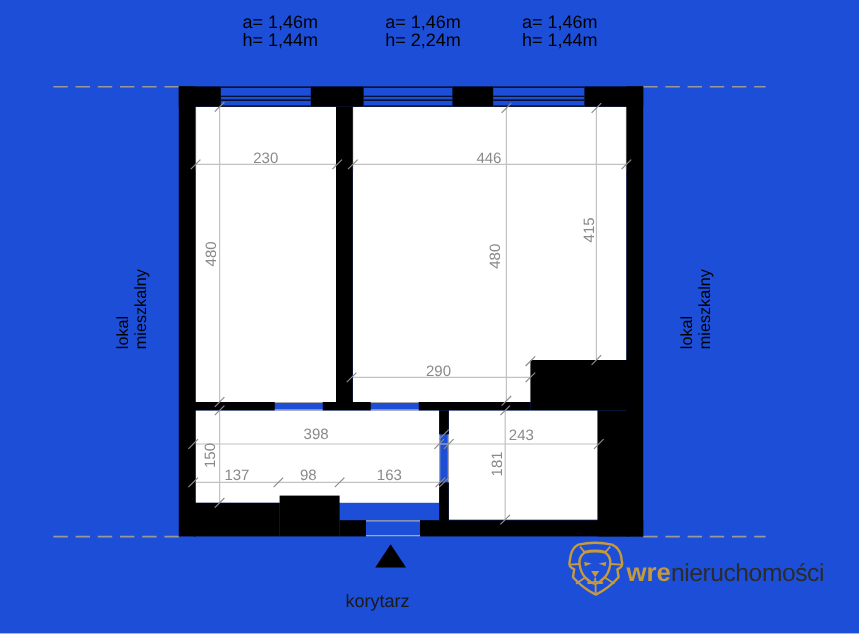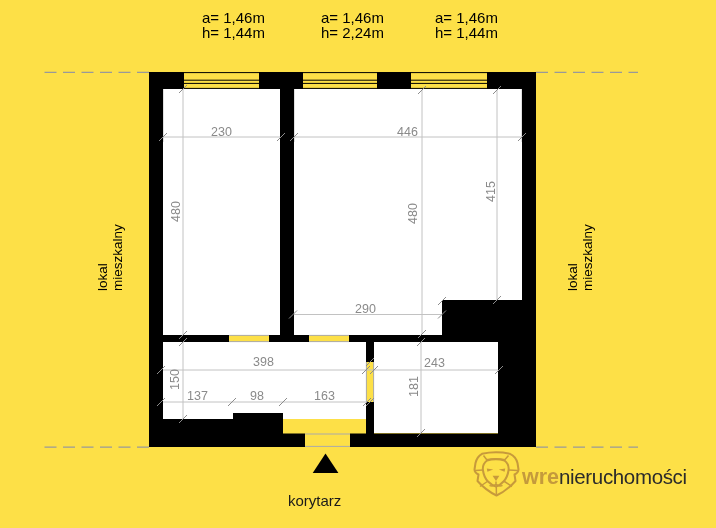--- a/index.html
+++ b/index.html
@@ -1,16 +1,16 @@
 <!DOCTYPE html>
 <html><head>
 <meta charset="utf-8">
 <style>
   html,body{margin:0;padding:0;background:#fff;}
-  #page{position:relative;width:716px;height:528px;background:#fde047;overflow:hidden;
+  #page{position:relative;width:716px;height:528px;background:#1d4ed8;overflow:hidden;
         font-family:"Liberation Sans", sans-serif;}
   svg{position:absolute;left:0;top:0;}
   text{font-family:"Liberation Sans", sans-serif;}
 </style>
 </head>
 <body>
 
 <div id="page">
 <svg width="716" height="528" viewBox="0 0 716 528">
 

